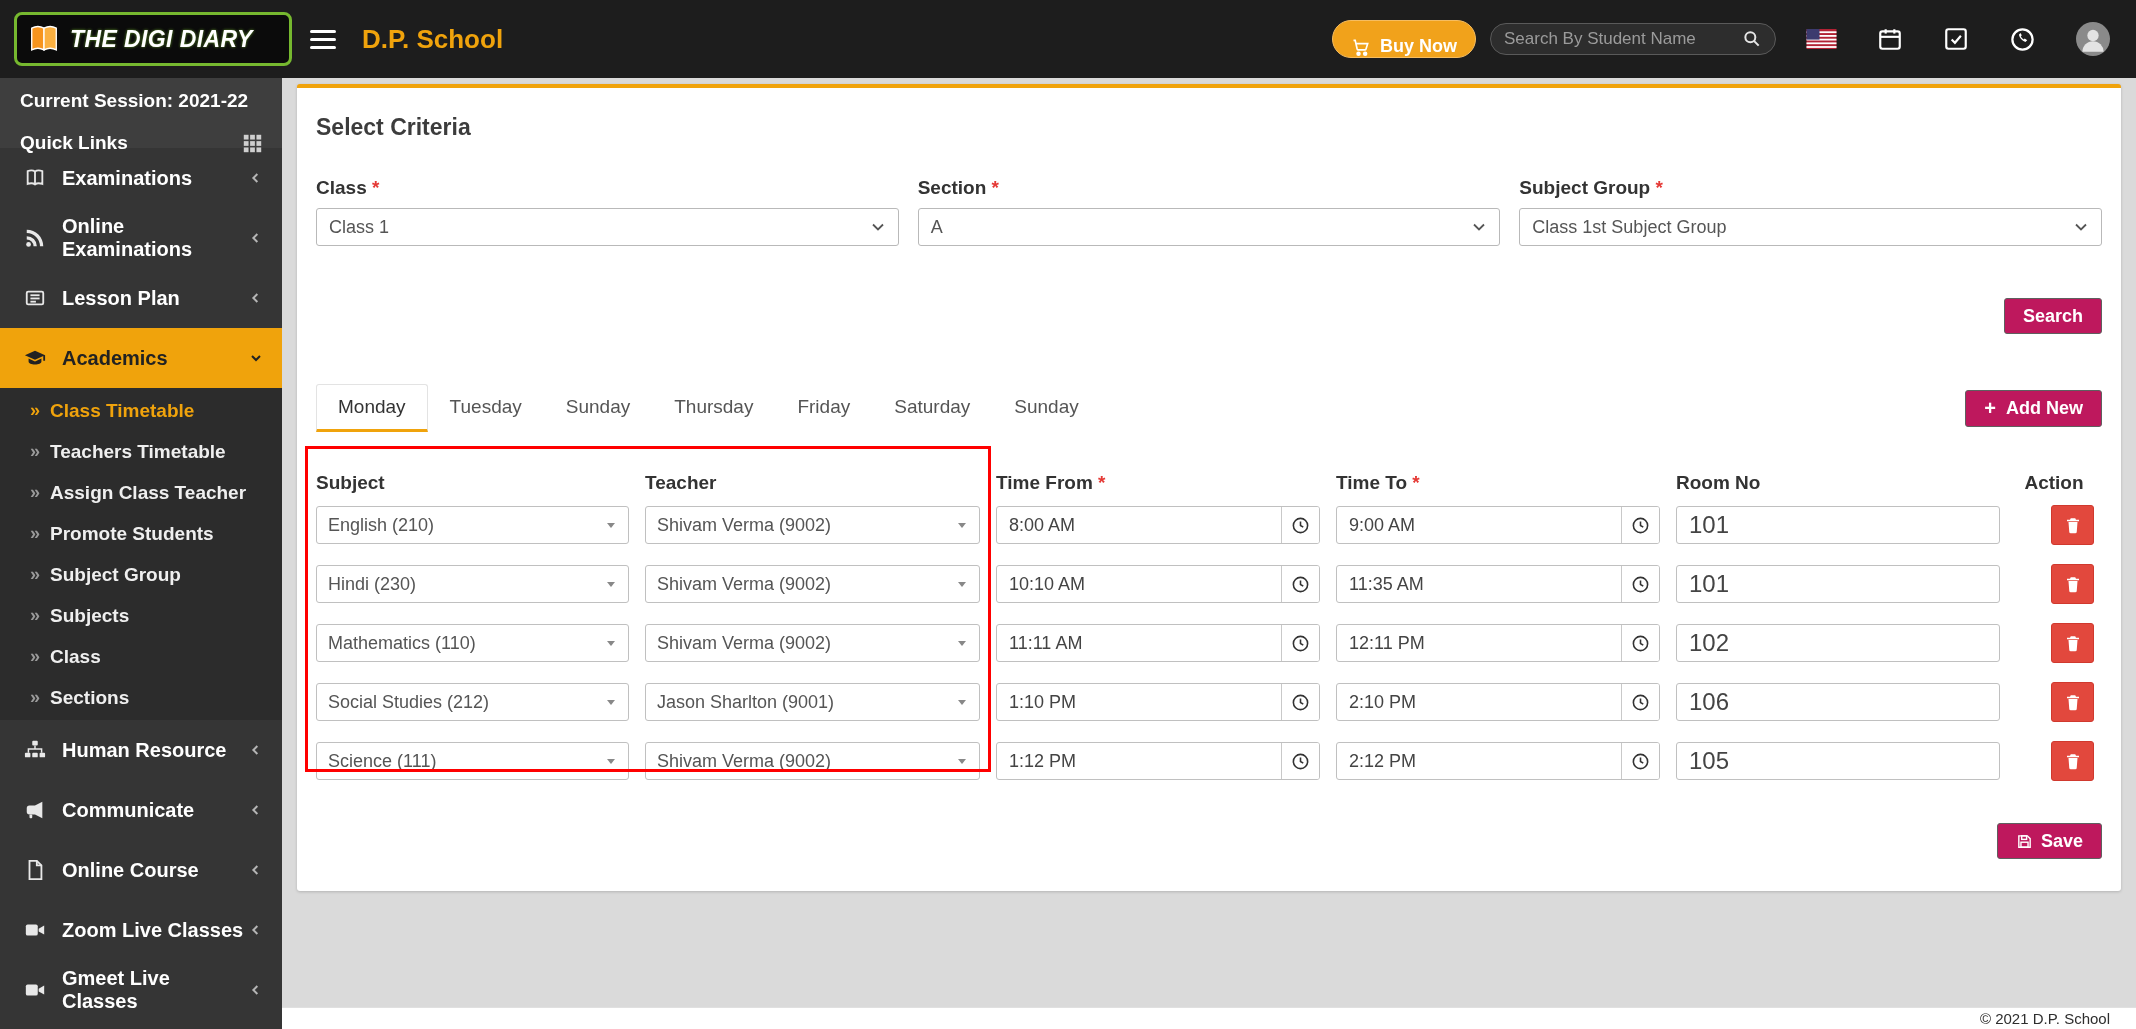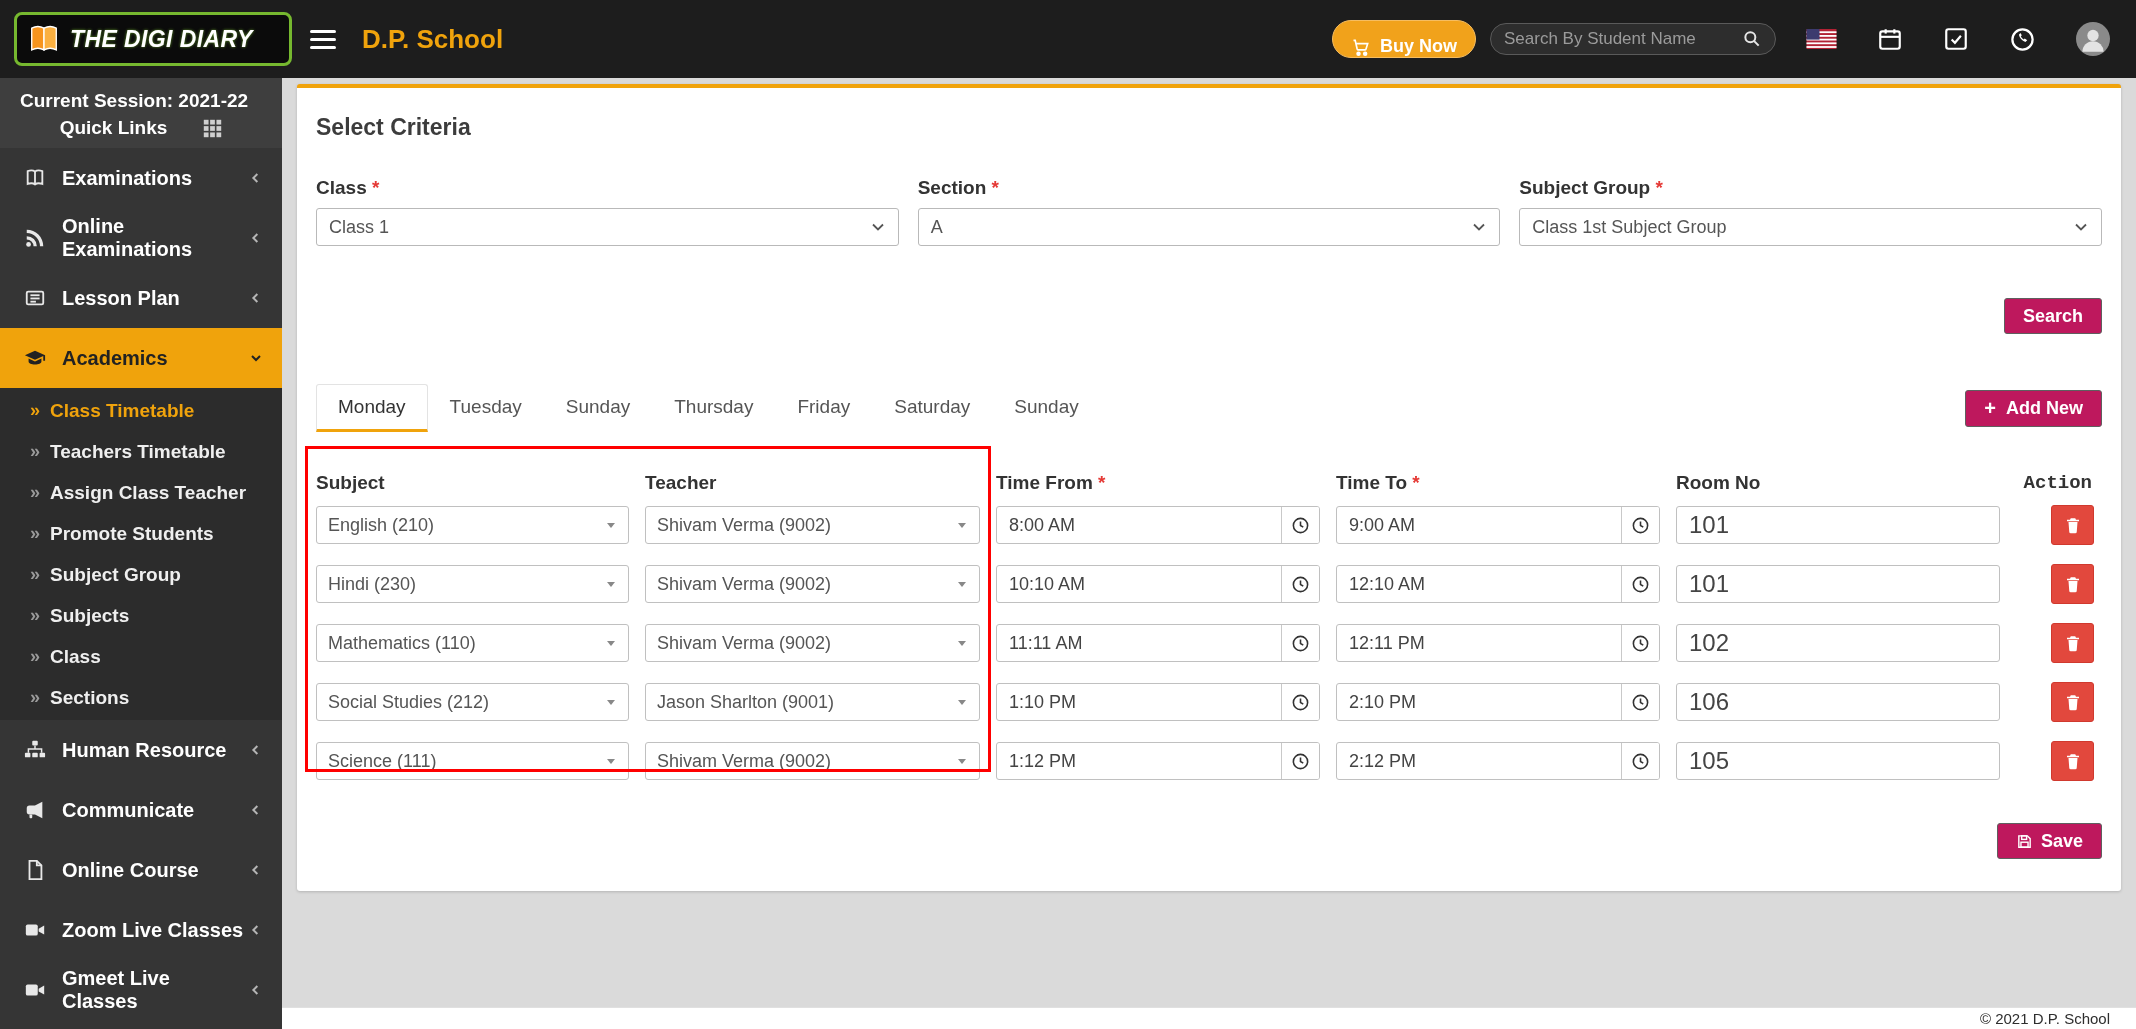--- a/index.html
+++ b/index.html
@@ -22,21 +22,21 @@
   .header-icons { display:flex; align-items:center; gap:40px; margin-left:30px; margin-right:6px; color:#f2f2f2; }
   .hicon { display:flex; align-items:center; justify-content:center; cursor:pointer; }
 
   
   .body-row { flex:1; display:flex; min-height:0; }
 
   
   .sidebar { width:282px; background:#353535; color:#fff; flex-shrink:0; display:flex; flex-direction:column; overflow:hidden; }
   .session-block { background:#3e3e3e; padding:12px 20px 8px 20px; height:70px; }
   .session-text { font-size:19px; font-weight:bold; color:#fff; }
-  .quick-links { margin-top:5px; display:flex; align-items:center; justify-content:center; cursor:pointer;gap:36px; }
+  .quick-links { margin-top:20px; display:flex; align-items:center; justify-content:space-between; cursor:pointer;gap:36px; }
   .quick-links-label { font-size:19px; font-weight:bold; color:#fff; }
   .menu-item { height:60px; display:flex; align-items:center; padding:0 18px 0 24px; font-size:20px; font-weight:bold; color:#fff; cursor:pointer; }
   .menu-item .mi-icon { width:22px; height:22px; margin-right:16px; color:#e8e8e8; flex-shrink:0; display:flex; align-items:center; }
   .menu-item .chev { margin-left:auto; color:#b5b5b5; display:flex; align-items:center; }
   .menu-item.active { background:#f0a30c; color:#222; }
   .menu-item.active .mi-icon, .menu-item.active .chev { color:#222; }
   .submenu { background:#2c2c2c; padding:2px 0; }
   .sub-item { height:41px; display:flex; align-items:center; padding-left:30px; font-size:19px; font-weight:bold; color:#efefef; cursor:pointer; }
   .sub-item .arr { color:#9a9a9a; margin-right:10px; font-size:18px; }
   .sub-item .arr::before { content:"\00BB"; }
@@ -56,21 +56,21 @@
   .btn-gray { background:#be185d; border:1px solid #5f5f5f; border-radius:3px; color:#fff; font-size:18px; font-weight:bold; height:36px; padding:0 18px; display:inline-flex; align-items:center; gap:8px; cursor:pointer; font-family:inherit; }
 
   .tabs-row { display:flex; align-items:center; margin-top:50px; }
   .tab { padding:11px 21px; font-size:19px; color:#555; border:1px solid transparent; border-bottom:3px solid transparent; cursor:pointer; }
   .tab.active { color:#333; background:#fff; border:1px solid #e3e3e3; border-bottom:3px solid #f0a30c; border-radius:3px 3px 0 0; }
   .btn-addnew { margin-left:auto; height:37px; }
   .plus-icon::before { content:"+"; font-size:20px; font-weight:bold; margin-right:2px; }
 
   .tgrid { display:grid; grid-template-columns:313px 335px 324px 324px 324px 1fr; column-gap:16px; align-items:center; }
   .table-head { margin-top:40px; font-size:19px; font-weight:bold; color:#333; }
-  .th-action { text-align:right; padding-right:10px;font-family:Liberation Mono, monospace; }
+  .th-action { text-align:center; padding-right:10px; }
   .rows { margin-top:11px; }
   .t-row + .t-row { margin-top:19px; }
   .cell-select { height:38px; border:1px solid #c0c0c0; border-radius:3px; background:#fff; display:flex; align-items:center; justify-content:space-between; padding:0 11px; font-size:18px; color:#555; cursor:pointer; }
   .time-field { height:38px; border:1px solid #c0c0c0; border-radius:3px; background:#fff; display:flex; align-items:stretch; overflow:hidden; }
   .time-text { flex:1; display:flex; align-items:center; padding-left:12px; font-size:18px; color:#444; }
   .clock-addon { width:38px; border-left:1px solid #c9c9c9; display:flex; align-items:center; justify-content:center; color:#333; background:#fff; cursor:pointer; }
   .room-input { height:38px; border:1px solid #c0c0c0; border-radius:3px; background:#fff; display:flex; align-items:center; padding-left:12px; font-size:24px; color:#444; }
   .action-cell { display:flex; justify-content:flex-end; padding-right:8px; }
   .btn-delete { width:43px; height:40px; background:#e2483d; border:1px solid #d0392e; border-radius:3px; color:#fff; display:flex; align-items:center; justify-content:center; cursor:pointer; }
 
@@ -507,21 +507,21 @@
             <div class="time-field">
                 <span class="time-text">10:10 AM</span>
                 <span class="clock-addon">
                   <svg width="19" height="19" viewBox="0 0 24 24" fill="none" stroke="#333" stroke-width="2">
                     <circle cx="12" cy="12" r="9"></circle>
                     <path d="M12 7v5l3.5 2"></path>
                   </svg>
                 </span>
               </div>
             <div class="time-field">
-                <span class="time-text">12:10 AM</span>
+                <span class="time-text">11:35 AM</span>
                 <span class="clock-addon">
                   <svg width="19" height="19" viewBox="0 0 24 24" fill="none" stroke="#333" stroke-width="2">
                     <circle cx="12" cy="12" r="9"></circle>
                     <path d="M12 7v5l3.5 2"></path>
                   </svg>
                 </span>
               </div>
             <div class="room-input">
                 <span>101</span>
               </div>

